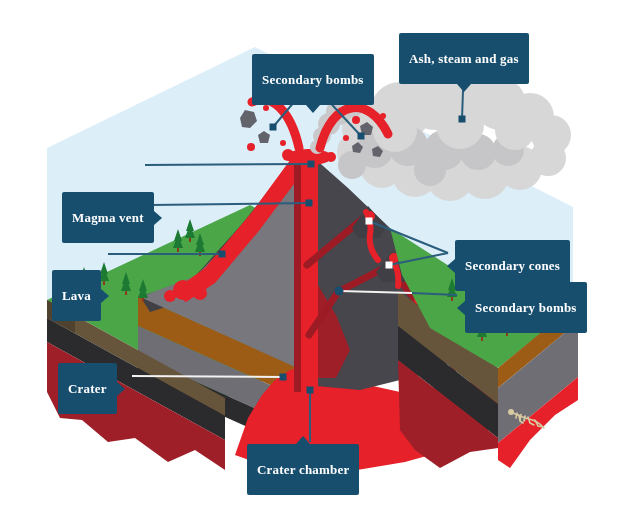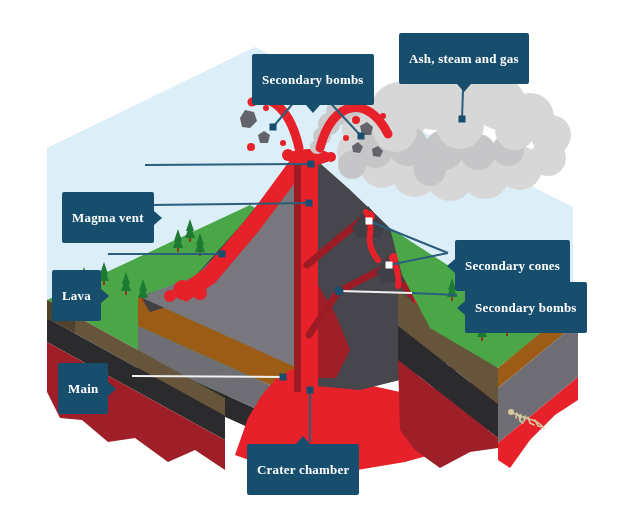--- a/index.html
+++ b/index.html
@@ -230,16 +230,16 @@
     <circle cx="339" cy="291" r="4.5" fill="#174e6e"></circle>
   </g>
 </svg>
 
 <div class="lbl p-down" style="left:252px;top:54px;">Secondary bombs</div>
 <div class="lbl p-down" style="left:399px;top:33px;">Ash, steam and gas</div>
 <div class="lbl p-right" style="left:62px;top:192px;">Magma vent</div>
 <div class="lbl p-right" style="left:52px;top:241px;margin-top:29px;">Lava</div>
 <div class="lbl p-left" style="left:455px;top:240px;">Secondary cones</div>
 <div class="lbl p-left" style="left:465px;top:282px;">Secondary bombs</div>
-<div class="lbl p-right" style="left:58px;top:363px;">Main</div>
+<div class="lbl p-right" style="left:58px;top:363px;">Crater</div>
 <div class="lbl p-up" style="left:247px;top:444px;">Crater chamber</div>
 
 </div>
 
 </body></html>

